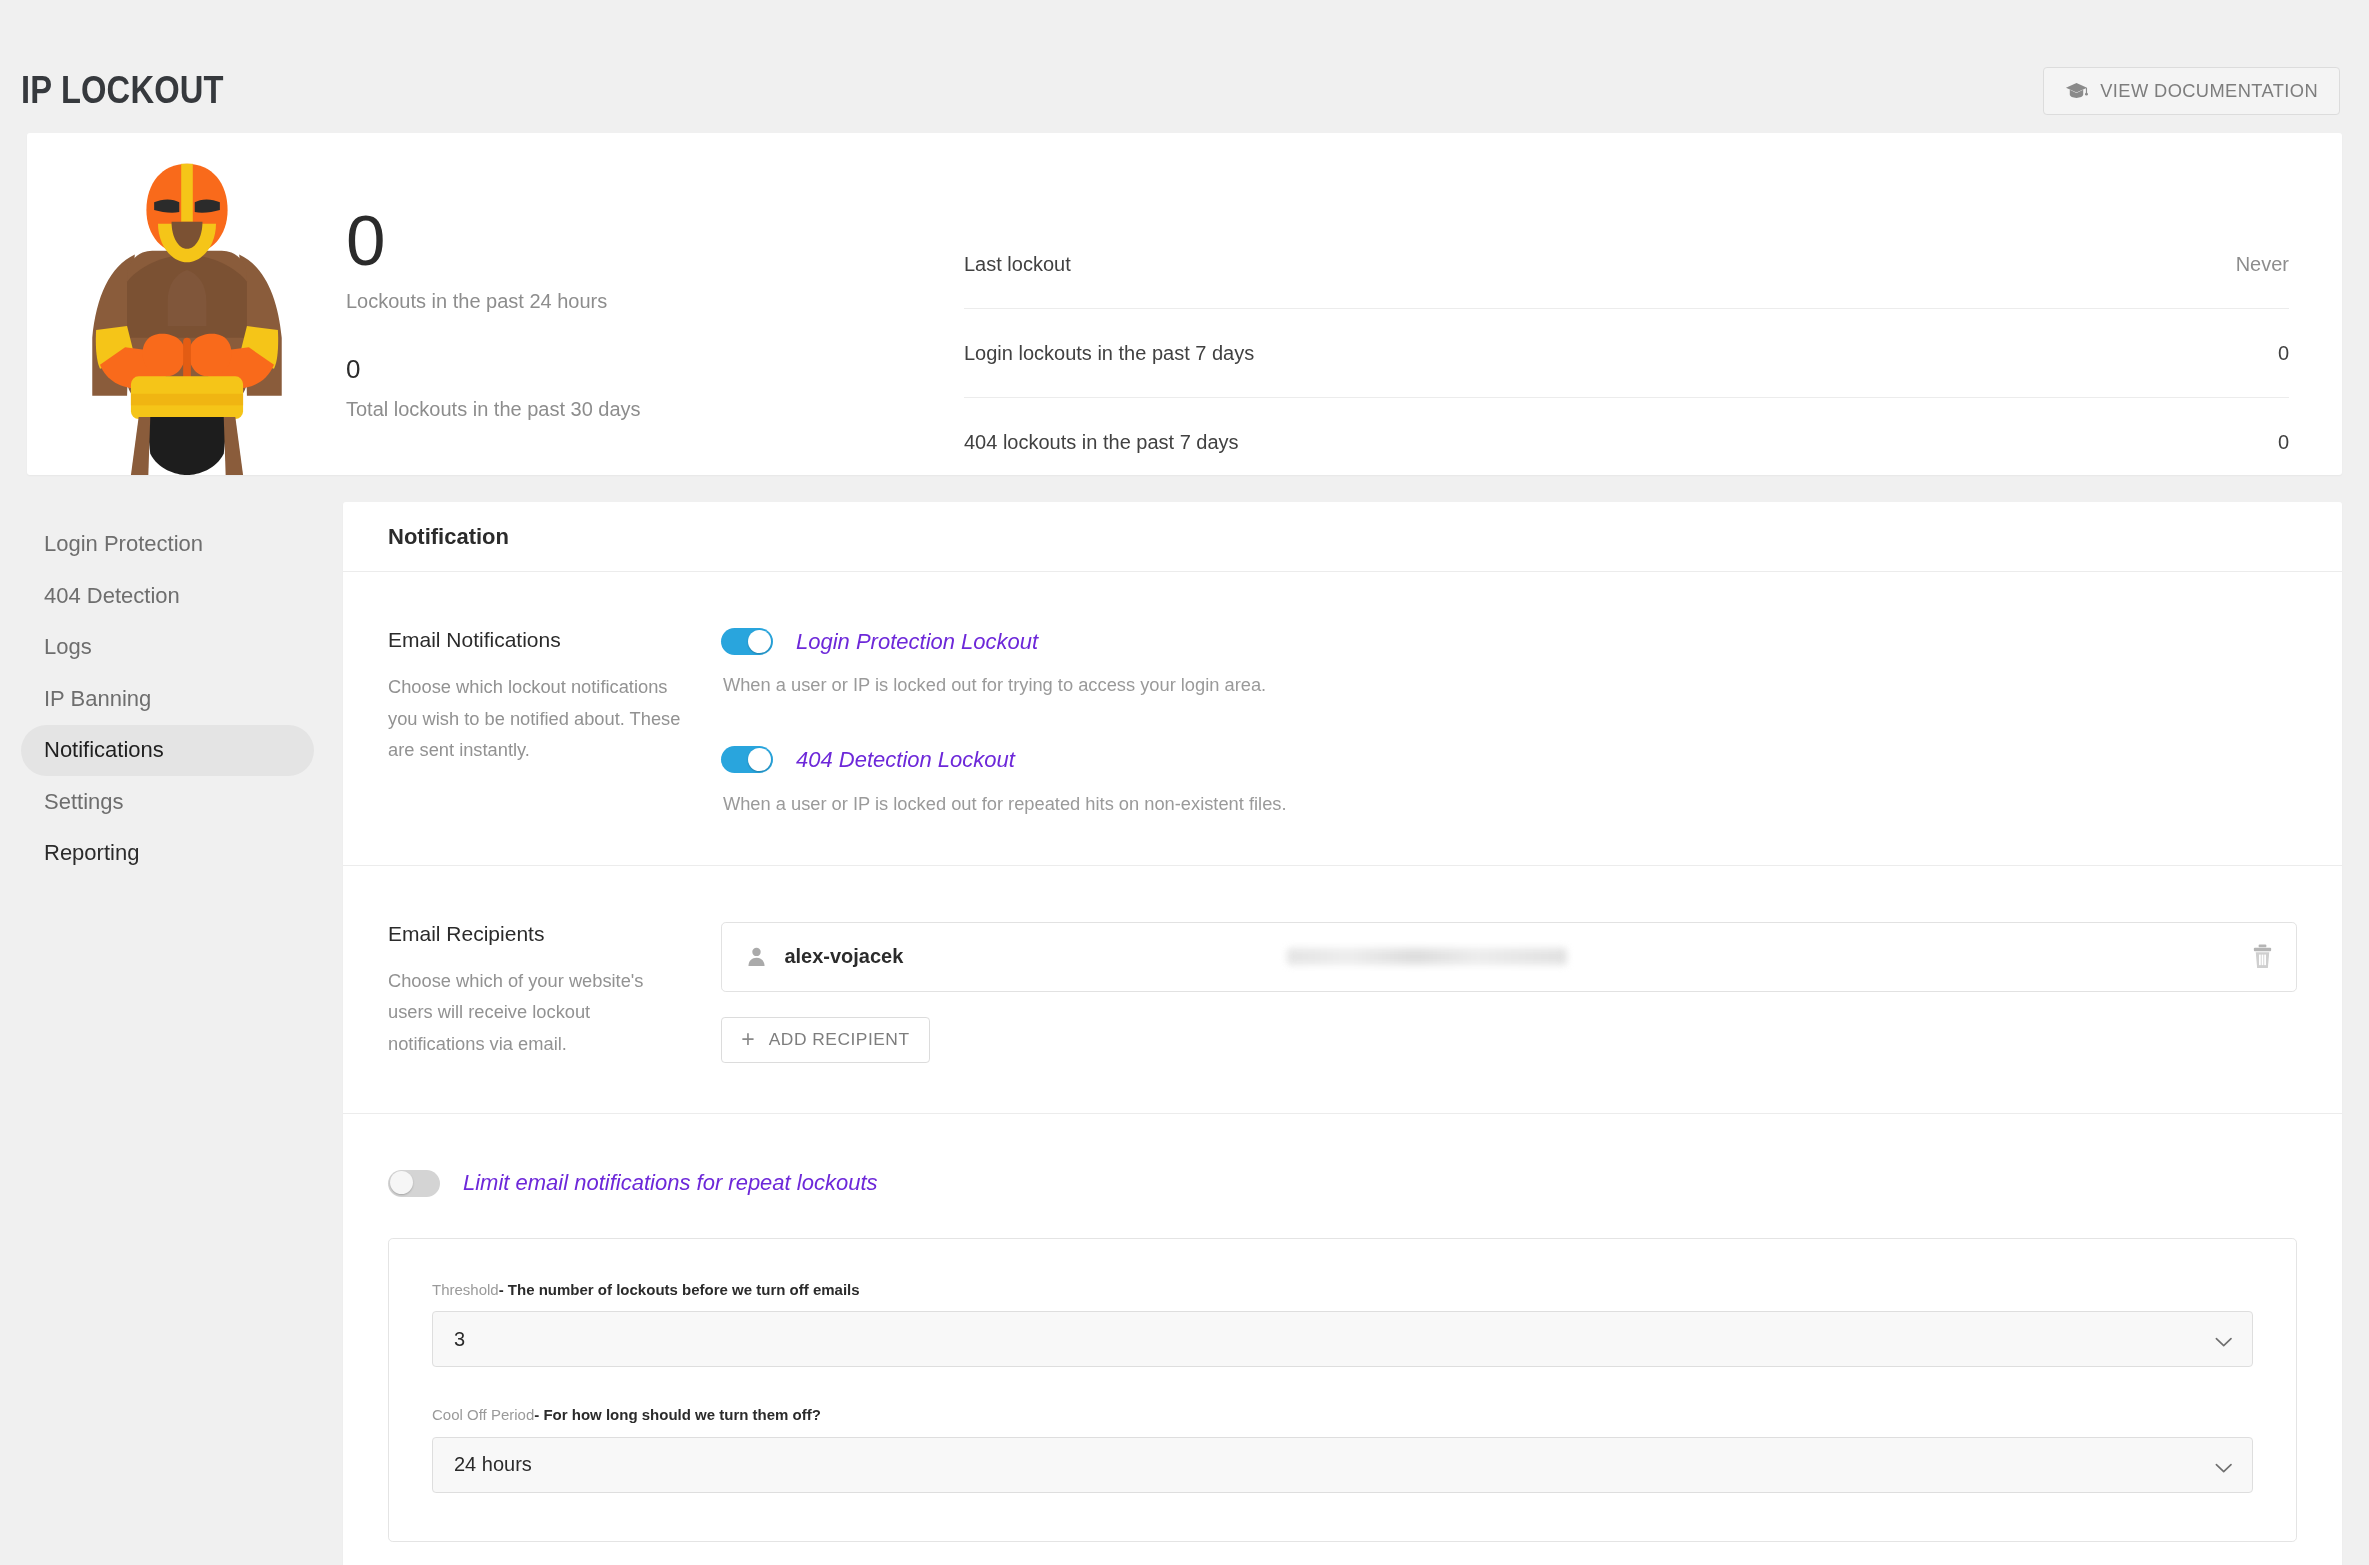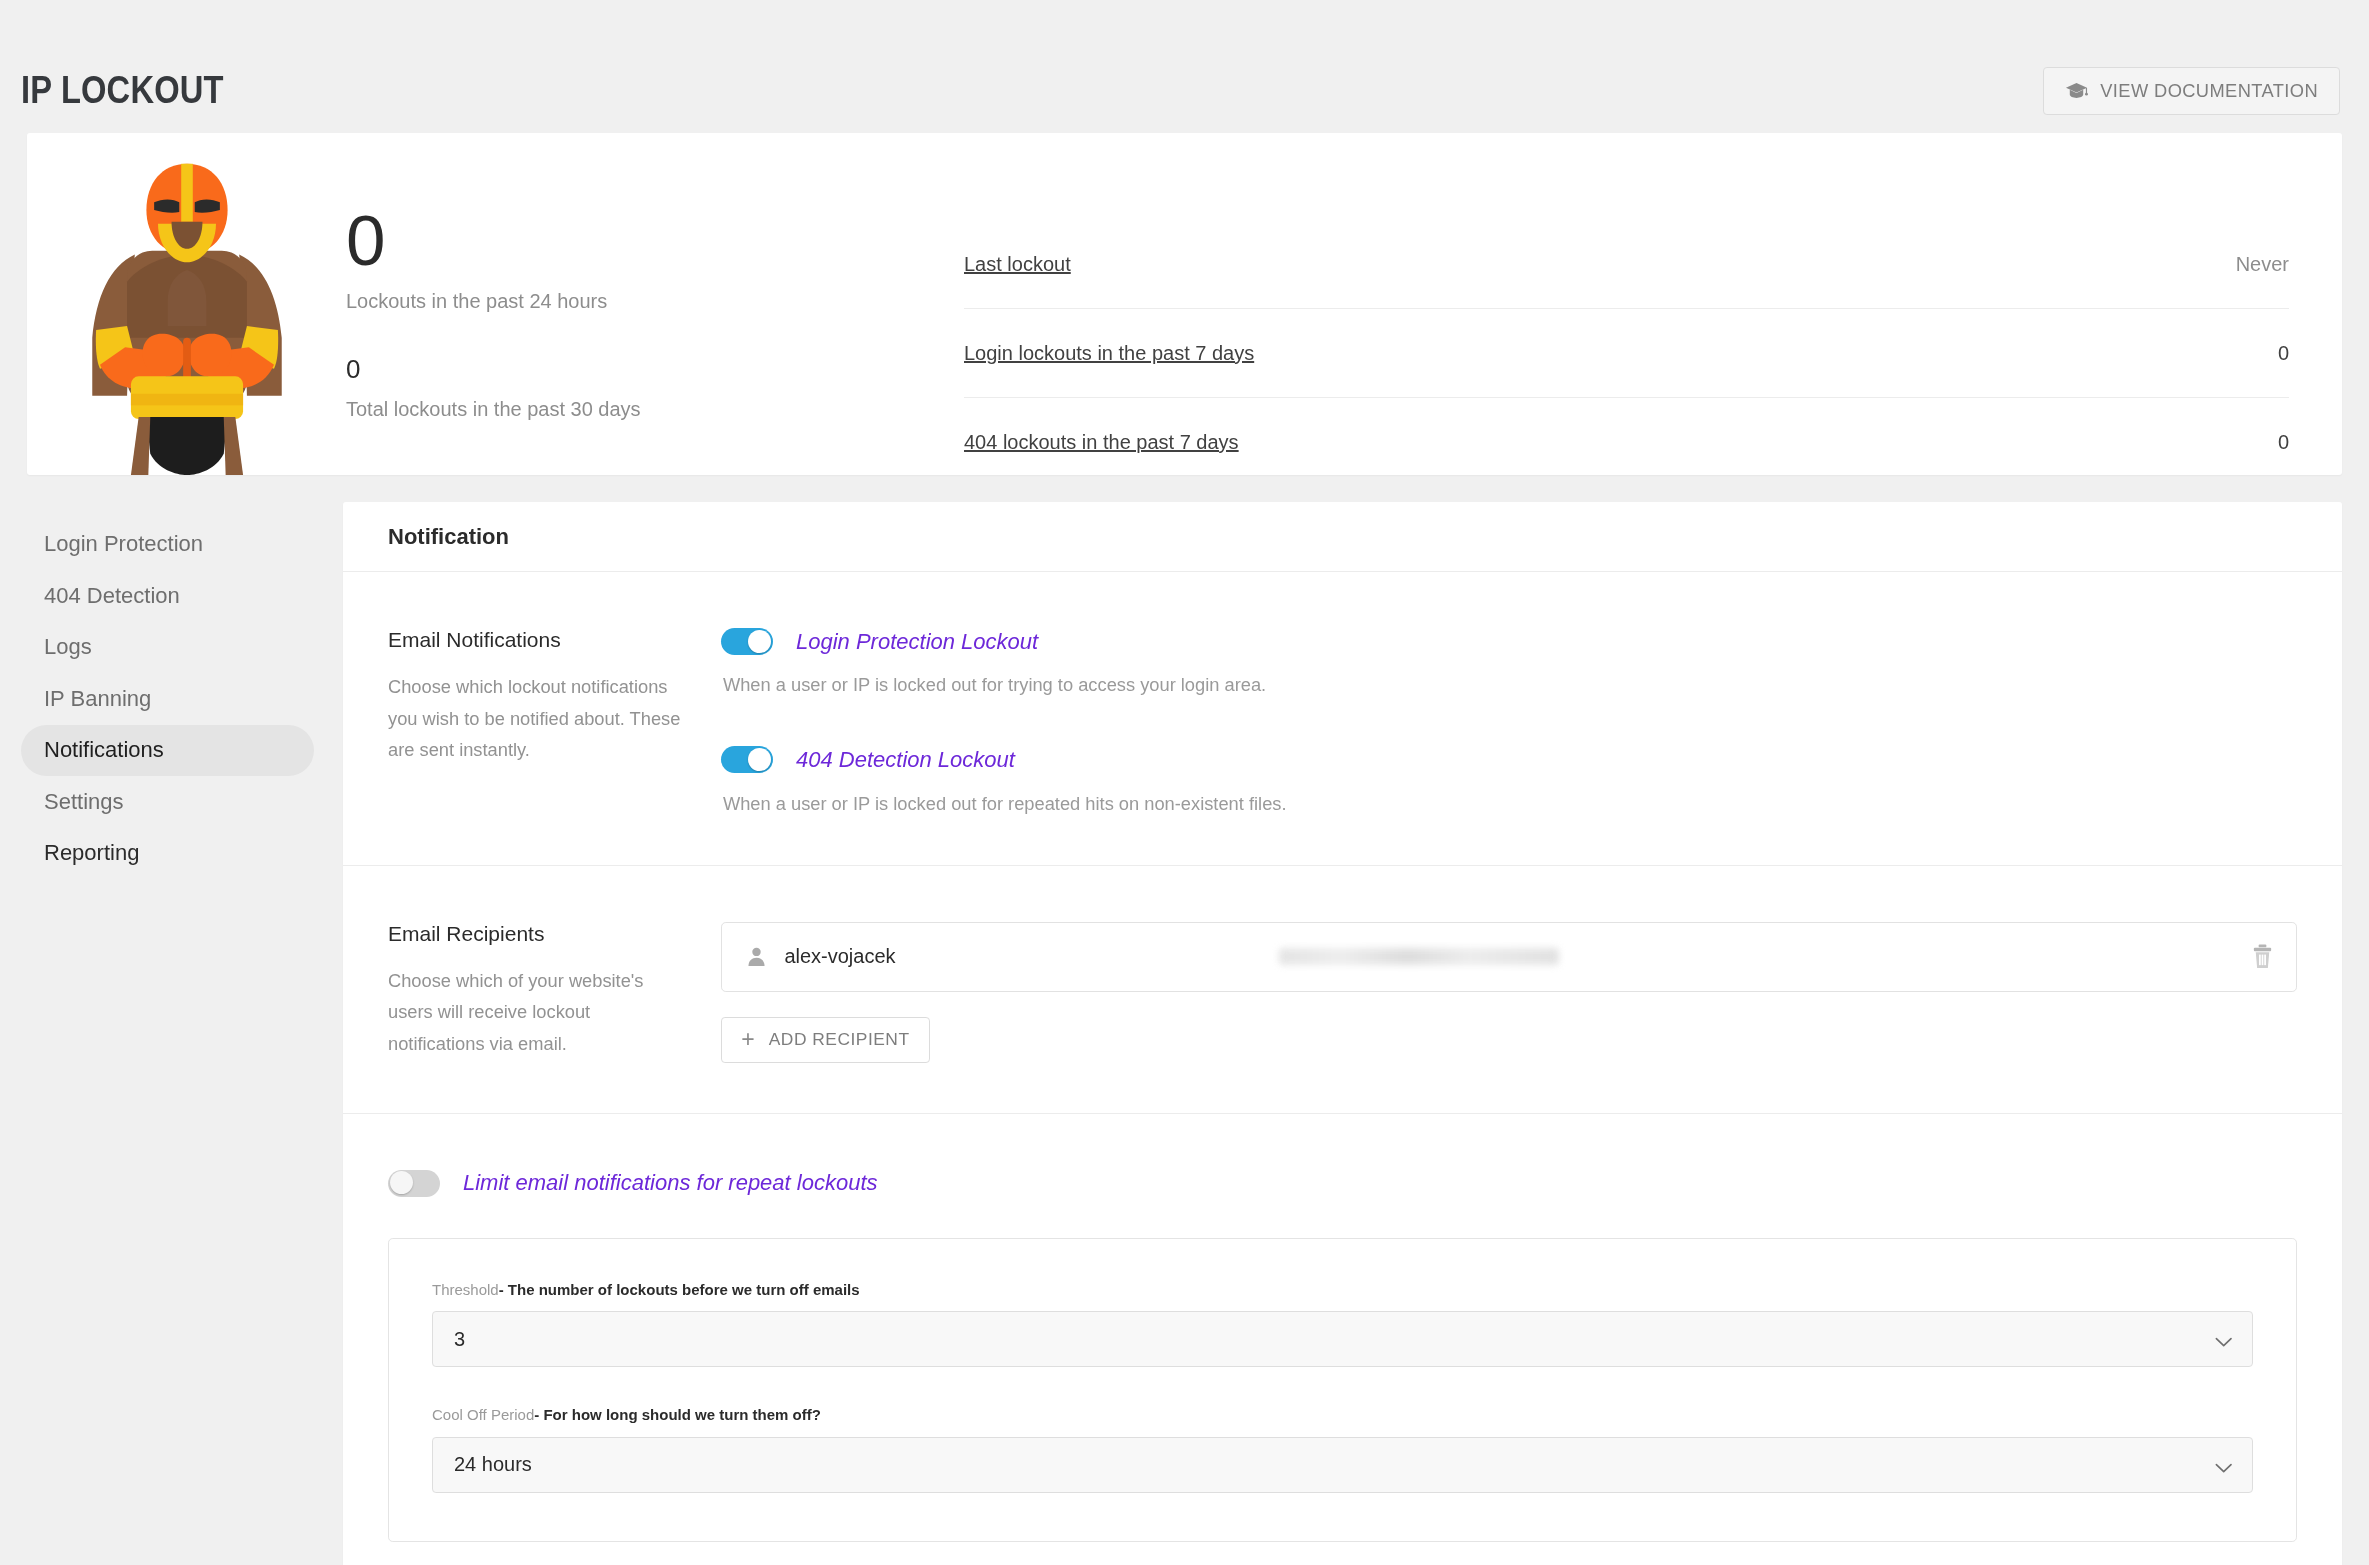--- a/index.html
+++ b/index.html
@@ -87,21 +87,21 @@
 
   .stats-table { flex: 1 1 auto; padding: 87px 53px 0 0; }
   .stat-row {
     display: flex;
     align-items: center;
     justify-content: space-between;
     height: 89px;
     border-bottom: 1px solid #ececec;
   }
   .stat-row:last-child { border-bottom: none; }
-  .stat-key { font-size: 20px; color: #414141; text-decoration: underline; }
+  .stat-key { font-size: 20px; color: #414141; }
   .stat-val { font-size: 20px; color: #8d8d8d; }
   .stat-val.dark { color: #414141; }
 
   
   .body-layout {
     display: flex;
     margin-top: 27px;
     padding: 0 0 0 0;
     align-items: flex-start;
   }
@@ -178,20 +178,21 @@
 
   
   .recipient-box {
     border: 1px solid #e2e2e2;
     border-radius: 4.8px;
     height: 70px;
     display: flex;
     align-items: center;
     padding: 0 21px 0 23px;
     gap: 16.4px;
+    font-weight: bold;
   }
   .avatar-icon { display: block; width: 23px; height: 23px; flex: 0 0 23px; }
   .recipient-name { font-size: 20px; color: #2b2b2b; }
   .recipient-email-redacted {
     margin-left: 367px;
     width: 280px; height: 16.4px;
     border-radius: 3.9px;
     background: linear-gradient(90deg,#e3e3e3,#ededed 22%,#dcdcdc 46%,#ececec 68%,#e0e0e0);
     filter: blur(3.9px);
     opacity: 0.95;

